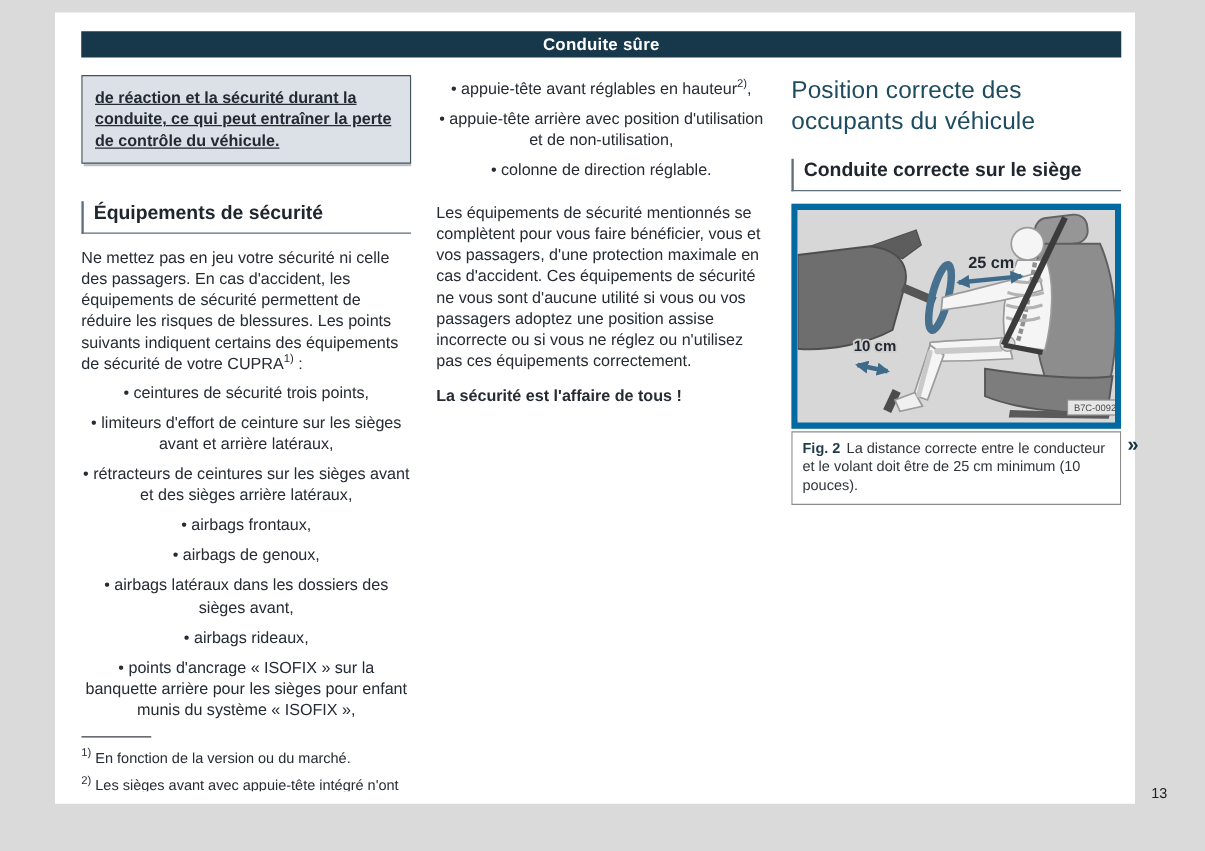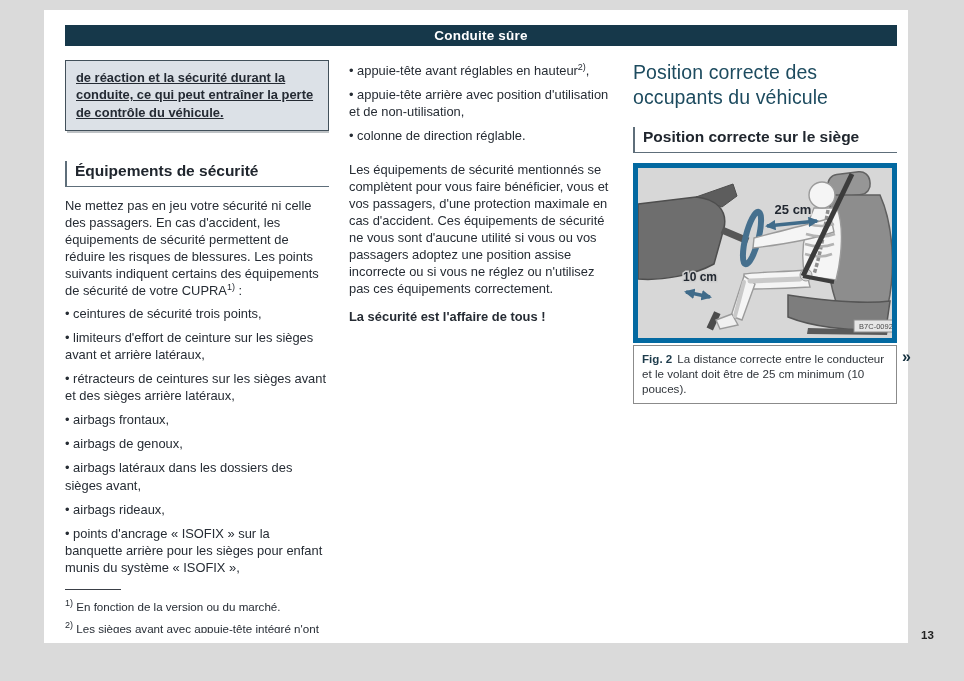--- a/index.html
+++ b/index.html
@@ -32,21 +32,21 @@
     box-shadow:2px 2px 0 rgba(70,80,90,.35);
     padding:8px 10px 9px 10px;margin-bottom:30px;
     font-weight:bold;font-size:12.9px;line-height:1.35;color:#242a33;text-decoration:underline;
   }
   
   .rule-heading{
     border-left:2px solid #5e6e7a;border-bottom:1px solid #5e6e7a;
     padding:1px 0 6px 8px;margin:0 0 10px 0;
     font-size:15.5px;font-weight:bold;color:#20262e;line-height:1.15;
   }
-  .bullets{list-style:none;margin:6px 0 0 0;padding:0;}
+  .bullets{list-style:none;margin:6px 0 0 0;padding:0;text-align:center;}
   .bullets li{font-size:12.9px;line-height:1.32;margin:0 0 7px 0;}
   .bullets li::before{content:"\2022\00a0 ";}
   sup{font-size:9px;line-height:0;}
   .footnotes{margin-top:auto;padding-top:6px;}
   .fn-divider{width:56px;border-top:1px solid #3a3f46;margin-bottom:9px;}
   .footnote{font-size:11.6px;line-height:1.3;margin:0 0 7px 0;}
   .mid-par{margin-top:10px;}
   .bold-line{margin-top:11px;font-weight:bold;}
   
   .main-title{
@@ -60,21 +60,21 @@
     border:1px solid #8b8b8b;margin-top:2px;padding:5px 8px 6px 8px;
     font-size:11.6px;line-height:1.32;color:#30353b;
   }
   .fig-label{font-weight:bold;color:#1e3c4c;margin-right:5px;text-align:right;}
   .cont-marker{
     position:absolute;left:858px;top:338px;
     font-size:16px;font-weight:bold;color:#15303e;
   }
   .page-number{
     position:absolute;left:921px;top:629px;
-    font-size:11.5px;font-weight:bold;color:#222;
+    font-size:11.5px;font-weight:normal;color:#222;
   }
 </style>
 </head>
 <body>
 
 <div class="page">
 
   <div class="header-bar">
     <span>Conduite sûre</span>
   </div>
@@ -116,21 +116,21 @@
       </ul>
 
       <p class="mid-par">Les équipements de sécurité mentionnés se complètent pour vous faire bénéficier, vous et vos passagers, d'une protection maximale en cas d'accident. Ces équipements de sécurité ne vous sont d'aucune utilité si vous ou vos passagers adoptez une position assise incorrecte ou si vous ne réglez ou n'utilisez pas ces équipements correctement.</p>
 
       <p class="bold-line">La sécurité est l'affaire de tous !</p>
     </div>
 
     <div class="col">
       <h1 class="main-title">Position correcte des occupants du véhicule</h1>
 
-      <h3 class="rule-heading">Position correcte sur le siège</h3>
+      <h3 class="rule-heading">Conduite correcte sur le siège</h3>
 
       <div class="figure-box">
         <svg width="262" height="168" viewBox="0 0 262 168" xmlns="http://www.w3.org/2000/svg">
           <defs>
             <marker id="ah" viewBox="0 0 8 8" refX="6.5" refY="4" markerWidth="3" markerHeight="3" orient="auto-start-reverse">
               <path d="M0 0 L8 4 L0 8 Z" fill="#3f6b8a"></path>
             </marker>
           </defs>
           <rect x="0" y="0" width="262" height="168" fill="#d7d7d7"></rect>
 

